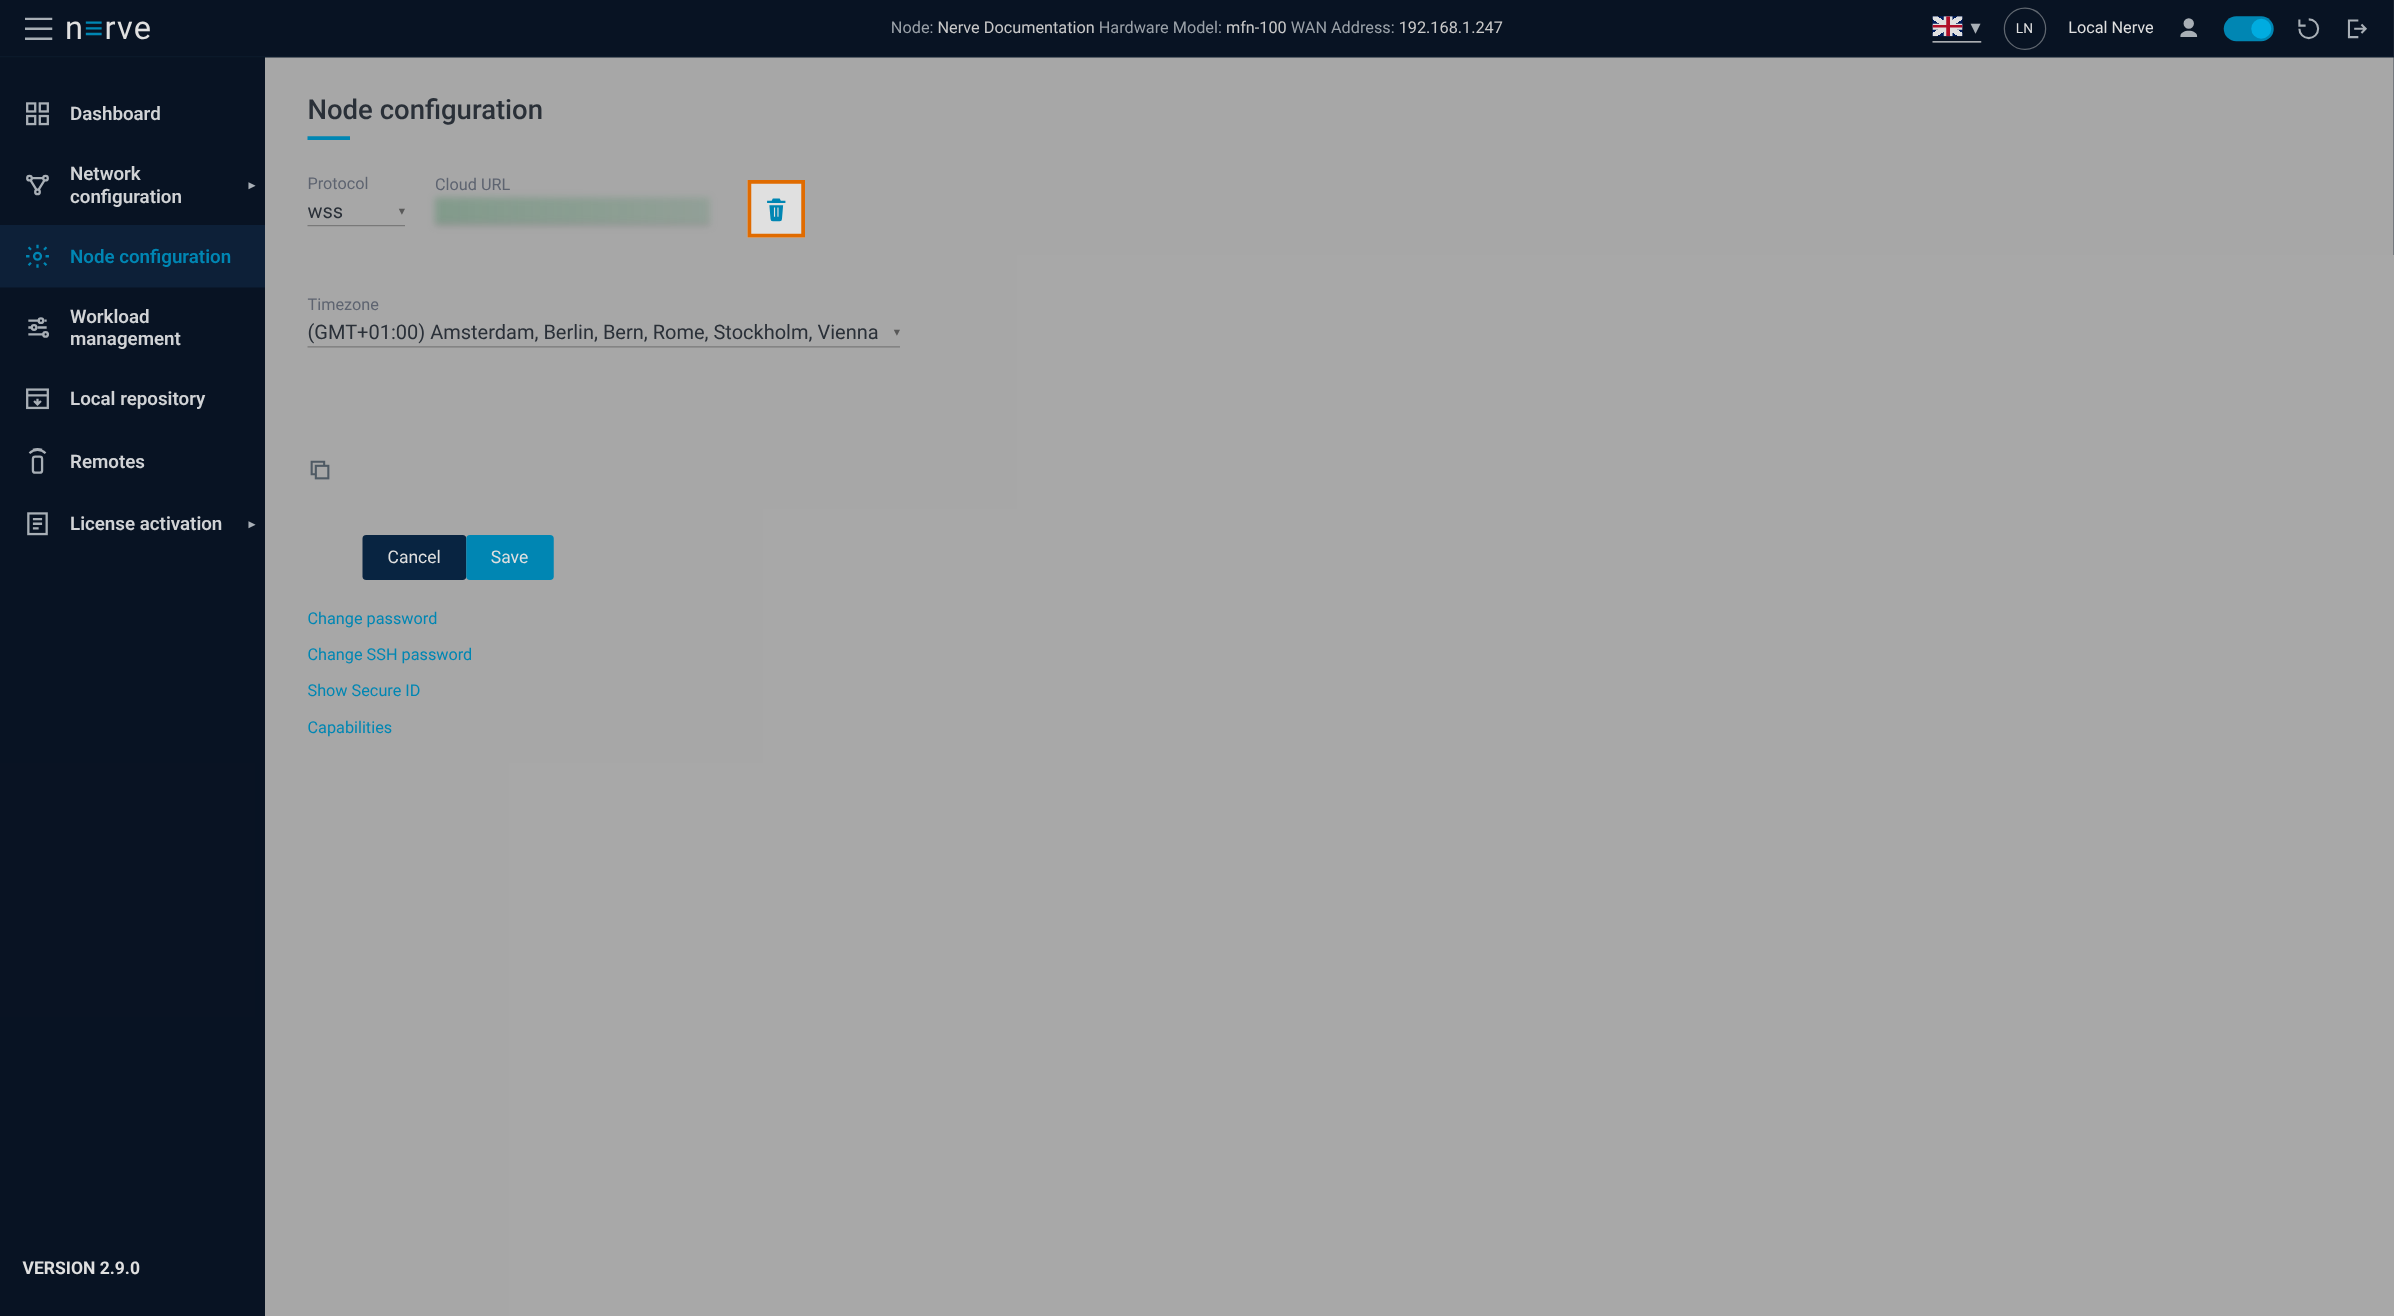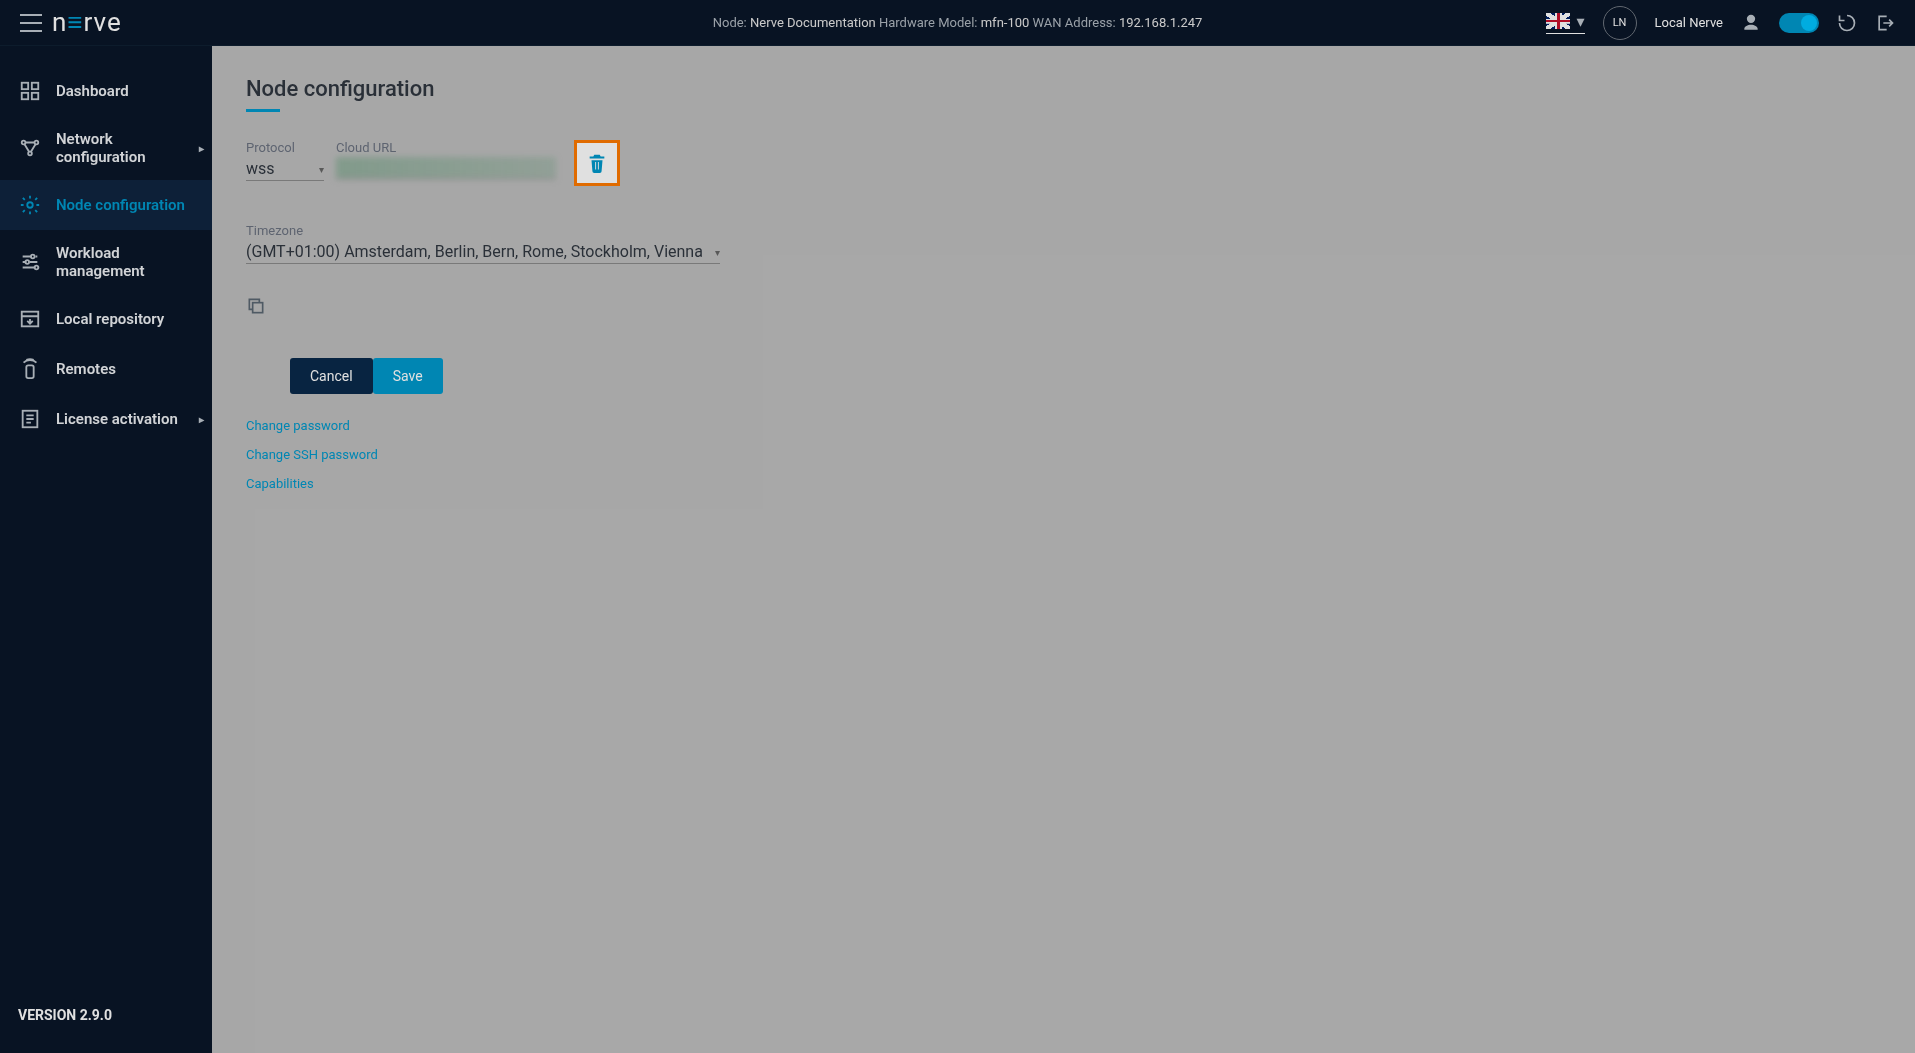--- a/index.html
+++ b/index.html
@@ -31,33 +31,33 @@
     .side-item.active { background: #0f2540; color: #0099cc; }
     .side-item.active .icon { color: #0099cc; }
     .side-item .text { line-height: 1.2; }
     .chevron-r { position: absolute; right: 8px; font-size: 10px; color: #c0c8d0; }
     .version-tag { margin-top: auto; padding: 24px 18px 30px; color: #fff; font-size: 14px; font-weight: 700; }
     
     .main { flex: 1; background: #bfbfbf; padding: 30px 34px; position: relative; z-index: 2; }
     .page-title { font-size: 22px; color: #303740; font-weight: 500; margin-bottom: 8px; }
     .title-accent { width: 34px; height: 3px; background: #0099cc; margin-bottom: 28px; }
     
-    .field-row { display: flex; gap: 12px; align-items: flex-start; margin-bottom: 42px; }
+    .field-row { display: flex; gap: 24px; align-items: center; margin-bottom: 56px; }
     .field { display: flex; flex-direction: column; }
     .field-label { font-size: 13px; color: #6b7280; margin-bottom: 2px; }
     .field-input { border: none; border-bottom: 1px solid #8a8a8a; background: transparent; font-size: 16px; color: #303740; padding: 2px 0; outline: none; }
     .protocol-field { width: 78px; position: relative; }
     .dropdown-caret { position: absolute; right: 0; bottom: 6px; font-size: 10px; color: #666; pointer-events: none; }
     .url-field { width: 220px; }
     .url-redacted { height: 22px; border-bottom: 1px solid #8a8a8a; filter: blur(3px); background: linear-gradient(90deg, rgba(70,150,100,0.35), rgba(70,150,100,0.2)); }
     
     .delete-highlight { border: 3px solid #ff7a00; background: #fff; width: 46px; height: 46px; display: flex; align-items: center; justify-content: center; margin-left: 6px; margin-bottom: -12px; position: relative; z-index: 20; }
     .trash-icon { color: #0099cc; }
     
-    .tz-field { width: 474px; position: relative; margin-bottom: 32px; }
+    .tz-field { width: 474px; position: relative; margin-bottom: 88px; }
     .sn-row { display: flex; align-items: flex-end; gap: 16px; margin-bottom: 38px; }
     .sn-field { width: 356px; position: relative; }
     .char-count { text-align: right; font-size: 11px; color: #6b7280; margin-top: 3px; }
     .copy-icon { color: #5a6772; cursor: pointer; margin-bottom: 4px; }
     
     .btn-row { display: flex; gap: 0; margin-bottom: 24px; padding-left: 44px; }
     .btn { padding: 10px 20px; border: none; border-radius: 3px; font-size: 14px; cursor: pointer; }
     .btn-cancel { background: #0a2a4a; color: #fff; }
     .btn-save { background: #0099cc; color: #fff; }
     
@@ -226,18 +226,19 @@
     </div>
 
     <div class="btn-row">
       <button class="btn btn-cancel">Cancel</button>
       <button class="btn btn-save">Save</button>
     </div>
 
     <div class="link-list">
       <a class="link-item">Change password</a>
       <a class="link-item">Change SSH password</a>
+      <a class="link-item">Show Secure ID</a>
       <a class="link-item">Capabilities</a>
     </div>
   </div>
 </div>
 
 <div class="dim-overlay"></div>
 
 </body></html>

